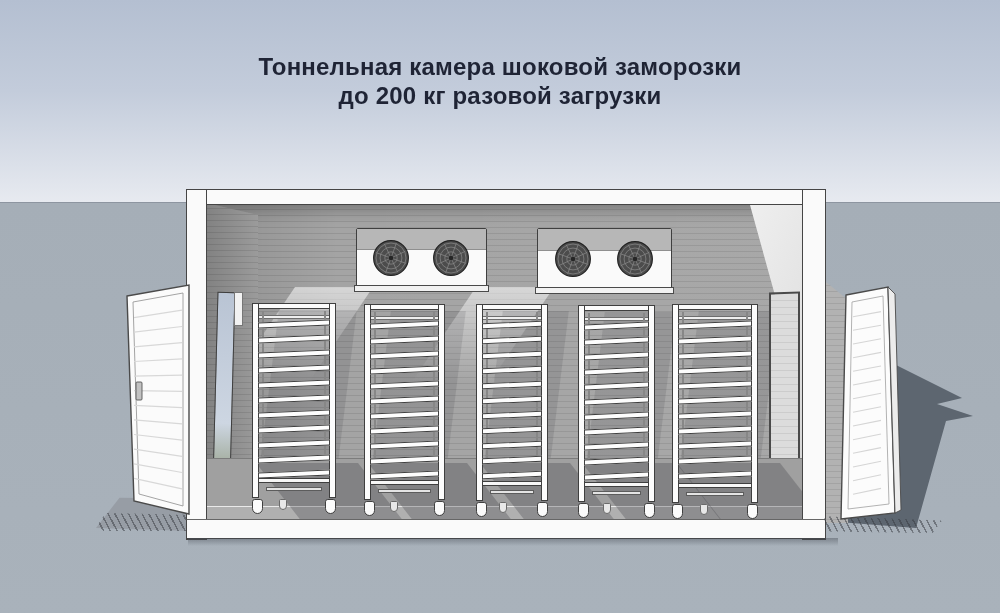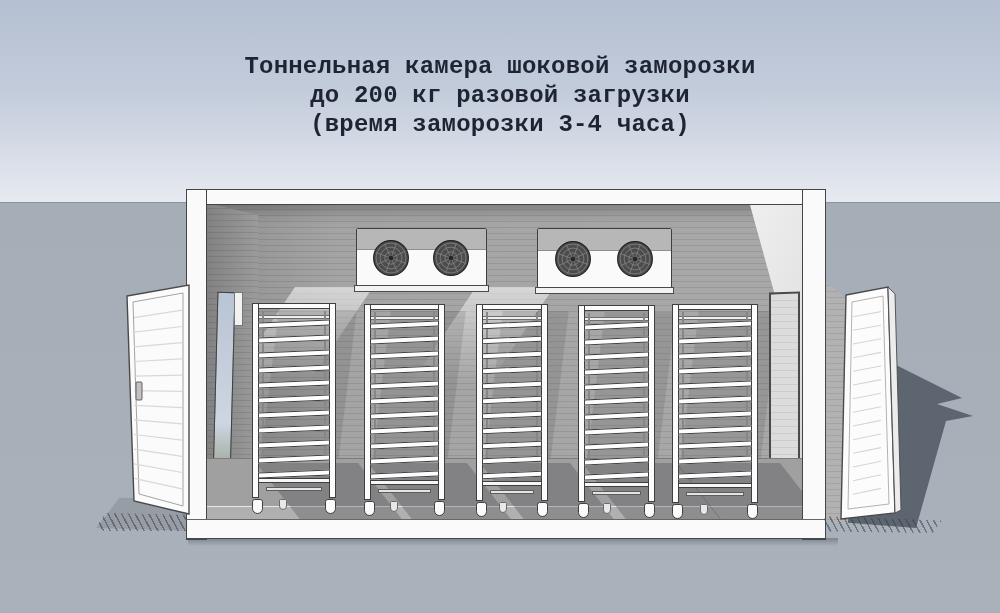--- a/index.html
+++ b/index.html
@@ -1,18 +1,18 @@
 <!DOCTYPE html>
 <html style="--sky_top: #b4bfd1; --sky_bottom: #e7eaf0; --ground: #a5aeb7; --horizon_line: #8d95a0; --title_text: #1f2435; --wall_gray: #a4a4a4; --wall_line: #959595; --frame_white: #fafafa; --outline_dark: #454545; --fan_dark: #4c4c4c; --floor_gray: #a0a0a0; --shadow_dark: #5d6670; --door_white: #fbfbfb; --doorway_sky: #b9c4d4;"><head>
 <meta charset="utf-8">
 <style>
   html,body{margin:0;padding:0;background:#888;}
   #scene{
     position:relative;width:1000px;height:613px;overflow:hidden;
-    font-family:Liberation Mono, monospace;
+    font-family:Liberation Sans, sans-serif;
     background:var(--ground,#a5aeb7);
   }
   .abs{position:absolute;}
   
   #sky{left:0;top:0;width:1000px;height:202px;
     background:linear-gradient(180deg,var(--sky_top,#b4bfd1) 0%,#c3ccdb 45%,var(--sky_bottom,#e7eaf0) 100%);}
   #ground{left:0;top:202px;width:1000px;height:411px;
     background:linear-gradient(180deg,var(--ground,#a5aeb7) 0%,#a9b2bb 100%);
     border-top:1px solid var(--horizon_line,#8d95a0);}
   
@@ -77,21 +77,20 @@
 <body>
 
 <div id="scene">
 
   <div id="sky" class="abs"></div>
   <div id="ground" class="abs"></div>
 
   <div id="title" class="abs">
     <div>Тоннельная камера шоковой заморозки</div>
     <div>до 200 кг разовой загрузки</div>
-    <div>(время заморозки 3-4 часа)</div>
   </div>
 
   <div id="shadow-right" class="abs"></div>
   <div id="shadow-left-wedge" class="abs"></div>
   <div id="hatch-left" class="abs hatch"></div>
 
   <div id="wall" class="abs">
       <div style="position: absolute; left: 88px; top: 83px; width: 78px; height: 95px; background: linear-gradient(rgba(255, 255, 255, 0.55), rgba(255, 255, 255, 0)); transform: skewX(-34deg); transform-origin: left top;"></div>
       <div style="position: absolute; left: 269px; top: 83px; width: 78px; height: 95px; background: linear-gradient(rgba(255, 255, 255, 0.55), rgba(255, 255, 255, 0)); transform: skewX(-34deg); transform-origin: left top;"></div>
       <div style="position: absolute; left: 62px; top: 106px; width: 78px; height: 160px; background: rgba(40, 40, 44, 0.13); transform: skewX(-7deg);"></div>

